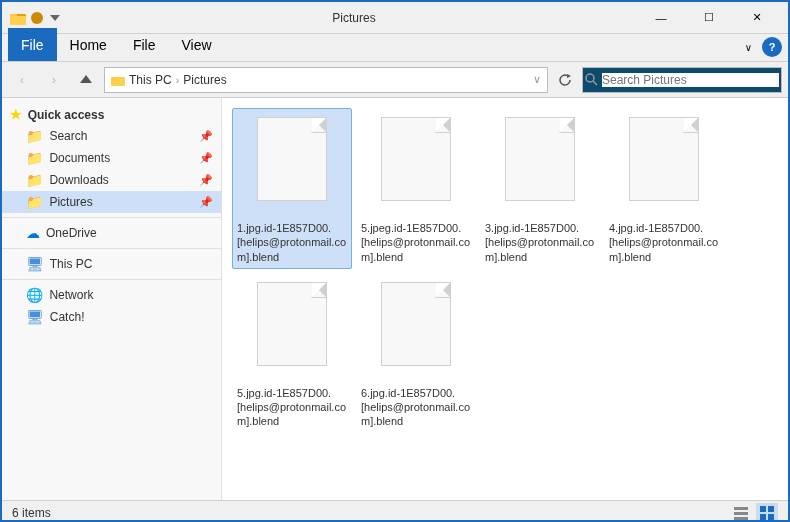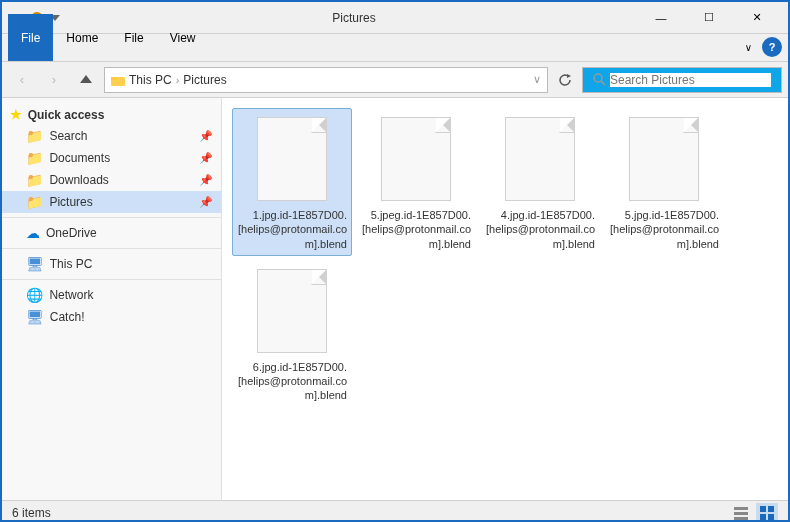--- a/index.html
+++ b/index.html
@@ -25,22 +25,22 @@
     
     .ribbon-tabs {
       background: #f0f0f0;
       height: 28px;
       display: flex;
       align-items: flex-end;
       border-bottom: 1px solid #d0d0d0;
       padding: 0 6px;
     }
     .ribbon-tab {
-      padding: 16px 12px;
-      font-size: 12px;
+      padding: 8px 12px;
+      font-size: 14px;
       cursor: pointer;
       border: 1px solid transparent;
       border-bottom: none;
       background: transparent;
     }
     .ribbon-tab.active {
       background: #1a6bbf;
       color: white;
       border-color: #1a6bbf;
     }
@@ -72,22 +72,22 @@
       flex: 1; height: 26px; border: 1px solid #bbb; background: white;
       display: flex; align-items: center; padding: 0 6px; font-size: 12px; gap: 4px;
     }
     .address-segment { color: #333; }
     .address-sep { color: #999; font-size: 11px; }
     .refresh-btn {
       width: 26px; height: 26px; border: none; background: transparent; cursor: pointer;
       display: flex; align-items: center; justify-content: center; font-size: 13px;
     }
     .search-box {
-      width: 200px; height: 26px; border: 1px solid #bbb; background: #0ea5e9;
-      display: flex; align-items: center; padding: 0 10px; font-size: 12px; gap: 4px;
+      width: 200px; height: 26px; border: 1px solid #bbb; background: #0c4a6e;
+      display: flex; align-items: center; padding: 0 2px; font-size: 12px; gap: 4px;
     }
     .search-input {
       flex: 1; border: none; outline: none; font-size: 12px; color: #999;
     }
 
     
     .main-layout {
       display: flex;
       height: calc(522px - 32px - 28px - 36px - 24px);
     }
@@ -164,21 +164,21 @@
       border-color: transparent #d0d0d0 transparent transparent;
     }
     .file-icon-fold2 {
       position: absolute; top: 0; right: 0;
       width: 0; height: 0;
       border-style: solid;
       border-width: 14px 14px 0 0;
       border-color: #fff transparent transparent transparent;
     }
     .file-name {
-      font-size: 11px; text-align: right; margin-top: 7px;
+      font-size: 11px; text-align: left; margin-top: 20px;
       color: #333; word-break: break-word; line-height: 1.3;
       max-width: 110px;
     }
 
     
     .status-bar {
       height: 24px;
       background: #f0f0f0;
       border-top: 1px solid #d0d0d0;
       display: flex;
@@ -330,20 +330,27 @@
         <div class="file-icon-fold2"></div>
       </div>
       <div class="file-name">1.jpg.id-1E857D00.[helips@protonmail.com].blend</div>
     </div>
     <div class="file-item">
       <div class="file-icon">
         <div class="file-icon-fold"></div>
         <div class="file-icon-fold2"></div>
       </div>
       <div class="file-name">5.jpeg.id-1E857D00.[helips@protonmail.com].blend</div>
+    </div>
+    <div class="file-item">
+      <div class="file-icon">
+        <div class="file-icon-fold"></div>
+        <div class="file-icon-fold2"></div>
+      </div>
+      <div class="file-name">3.jpg.id-1E857D00.[helips@protonmail.com].blend</div>
     </div>
     <div class="file-item">
       <div class="file-icon">
         <div class="file-icon-fold"></div>
         <div class="file-icon-fold2"></div>
       </div>
       <div class="file-name">4.jpg.id-1E857D00.[helips@protonmail.com].blend</div>
     </div>
 
     <div class="file-item">

